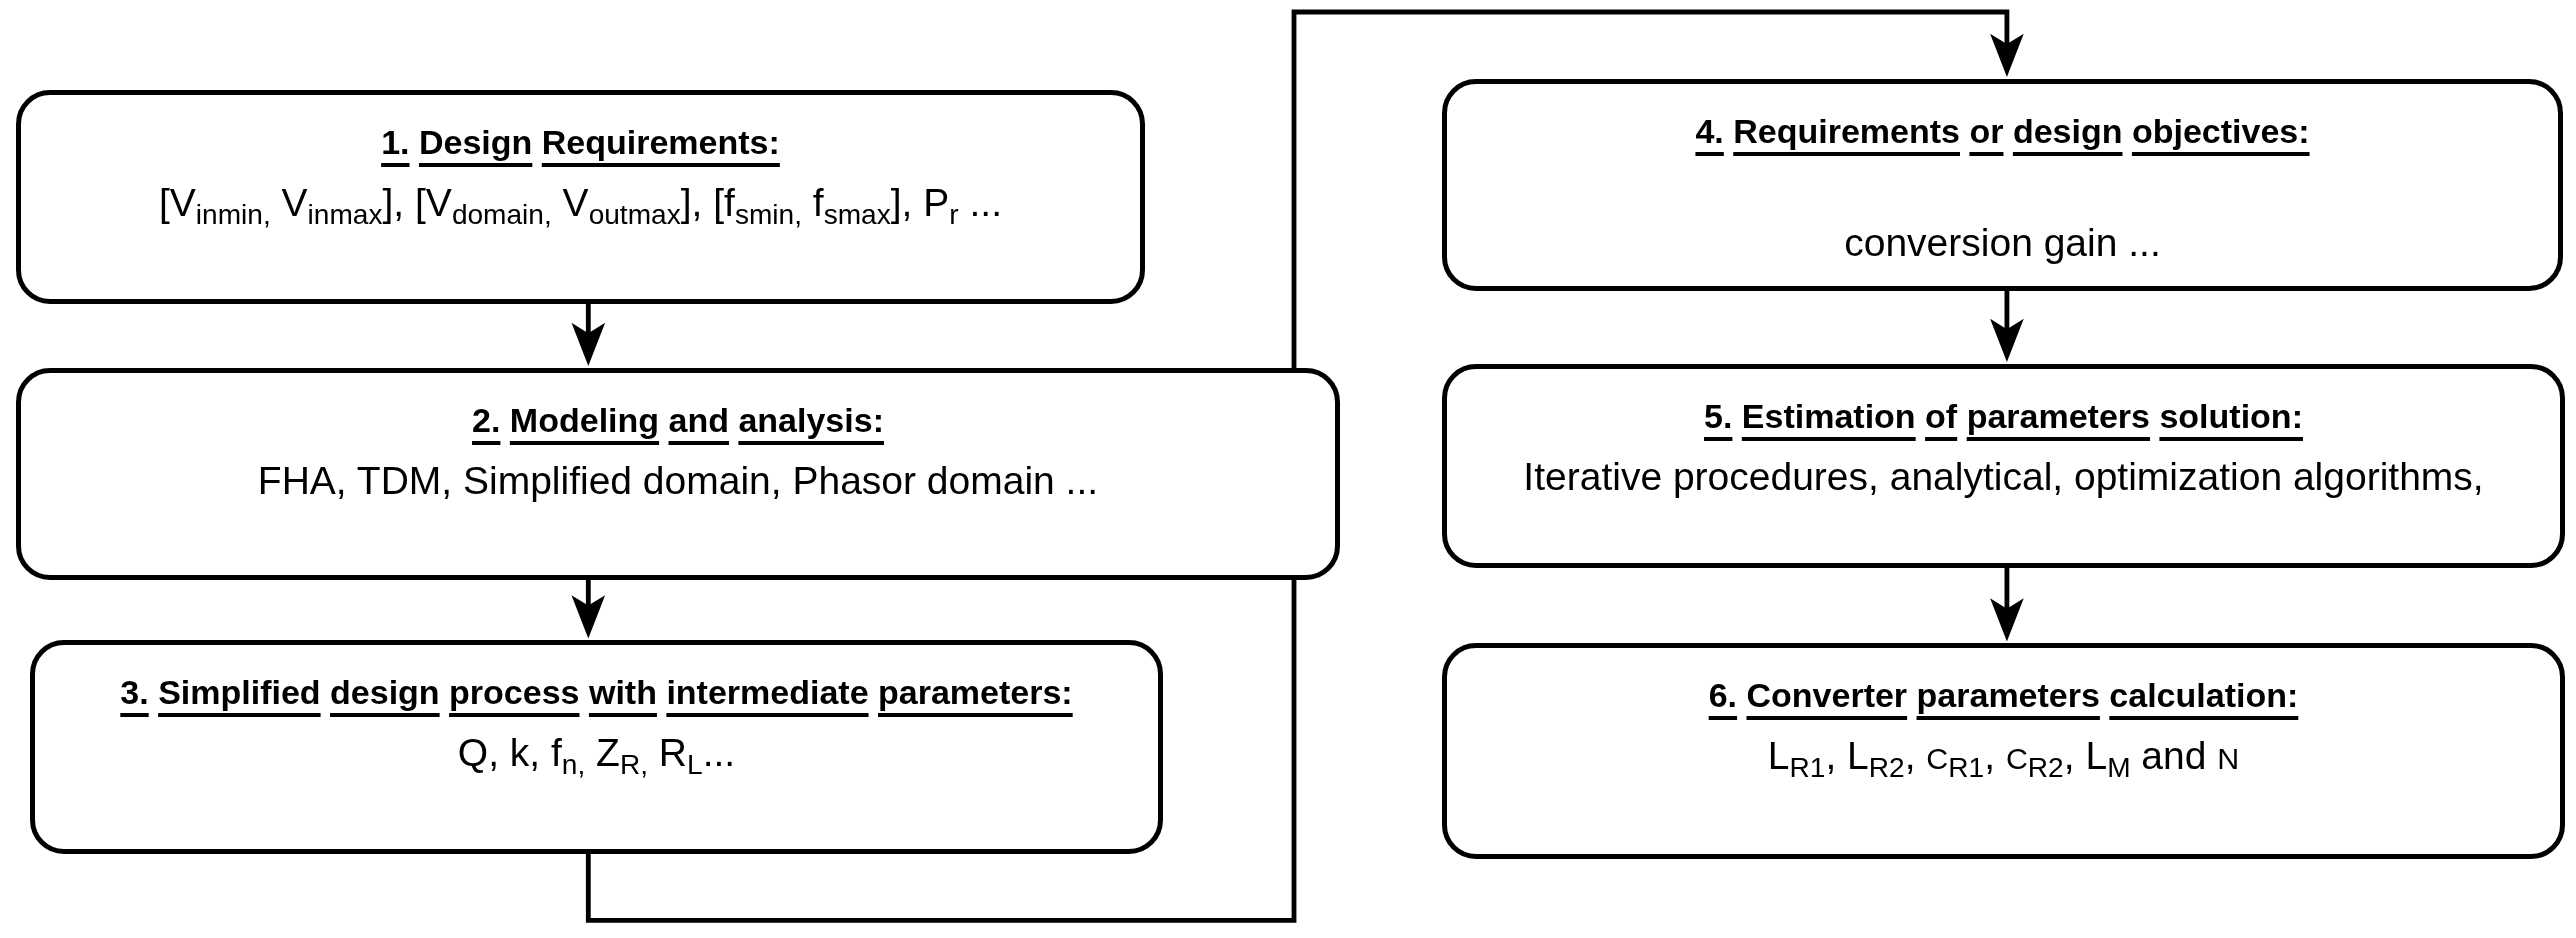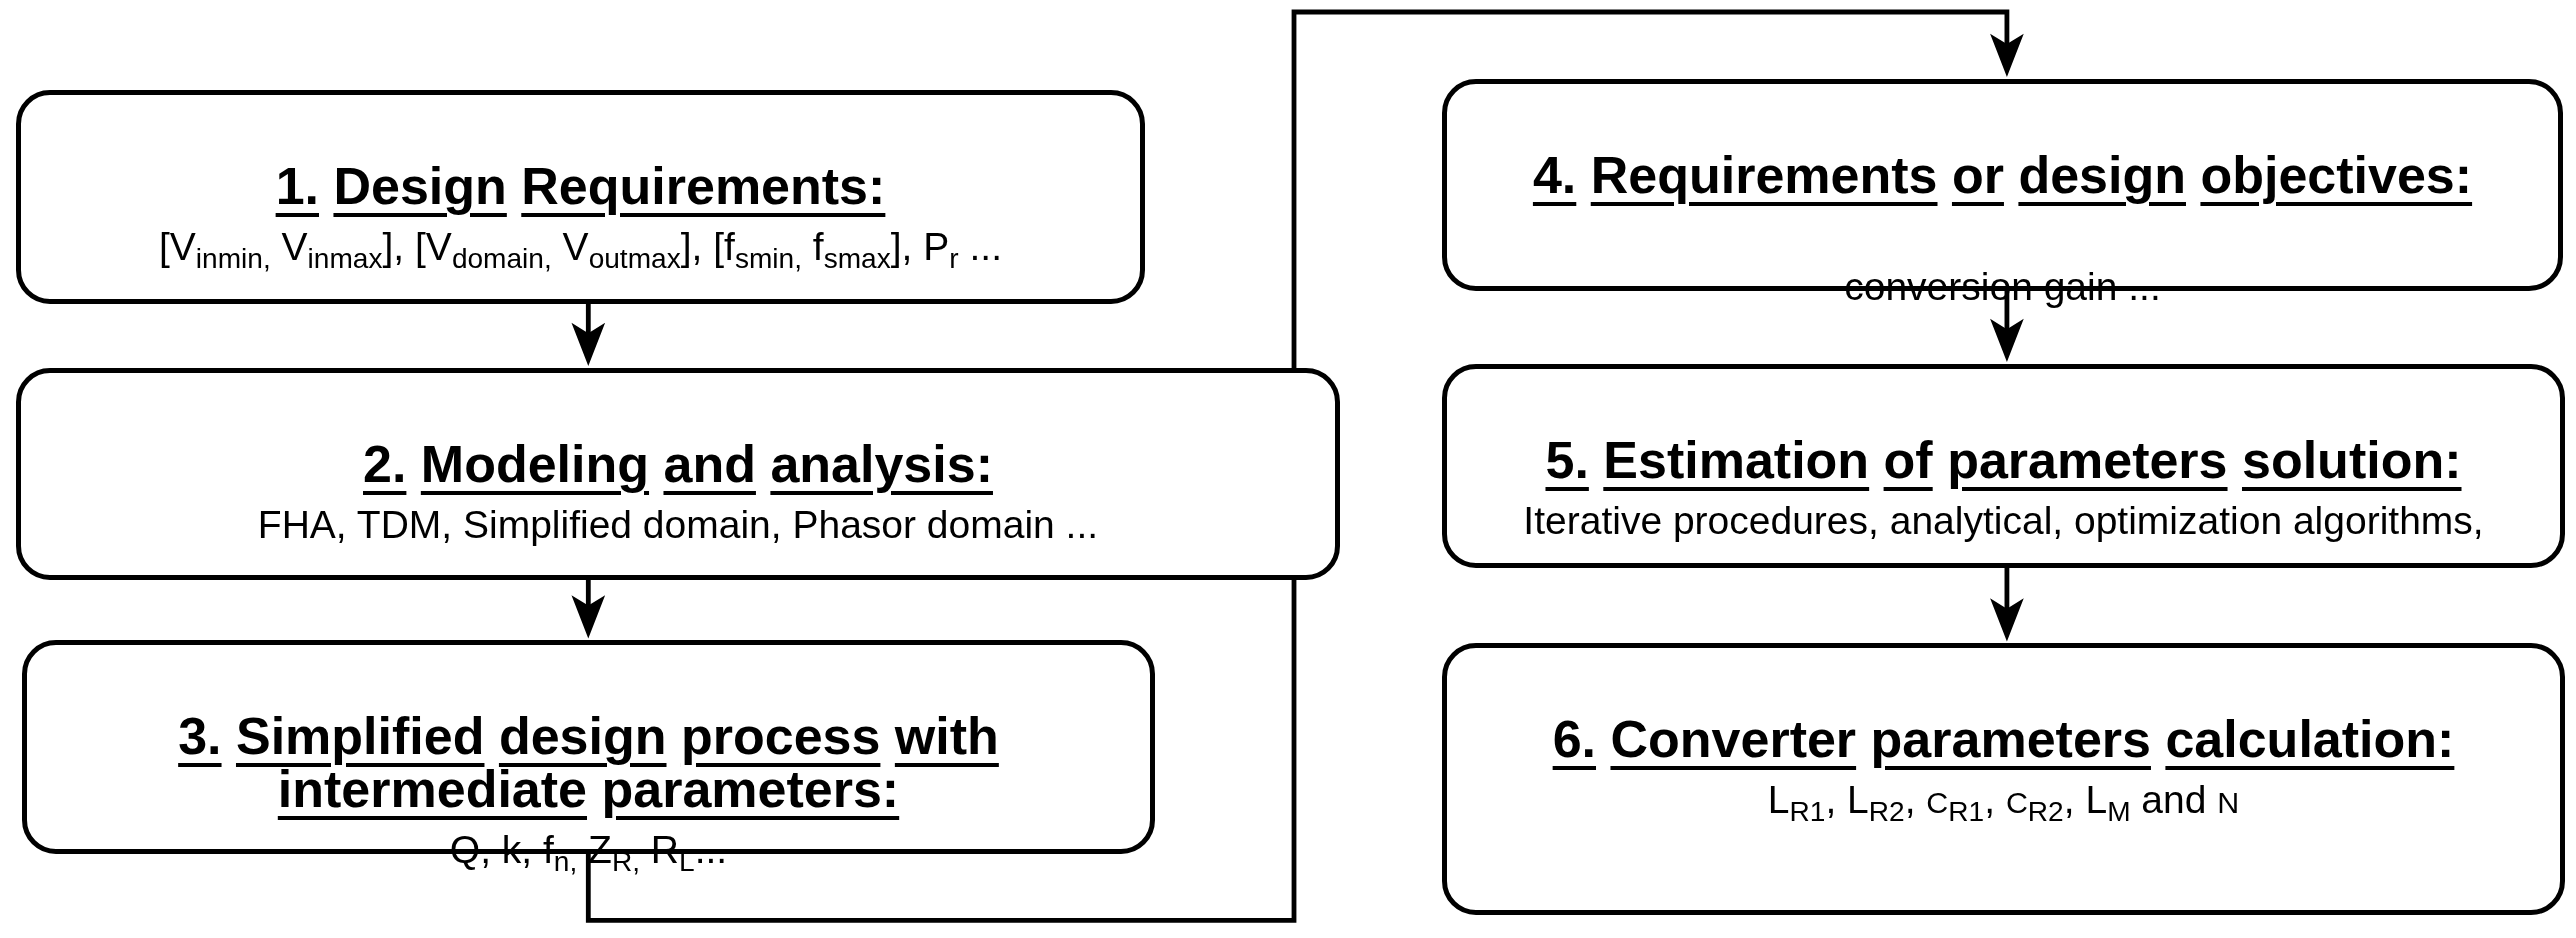--- a/index.html
+++ b/index.html
@@ -26,24 +26,23 @@
   .box {
     position: absolute;
     box-sizing: border-box;
     border: 5.6px solid #000000;
     border-radius: 34px;
     background: #ffffff;
     text-align: center;
     padding: 21px 17.6px 0 17.6px;
   }
   .box-title {
-    font-size: 52px;
+    font-size: 34px;
     line-height: 53px;
     font-weight: bold;
-    margin-top: 44px;
   }
   .uw {
     text-decoration: underline;
     text-decoration-thickness: 4px;
     text-underline-offset: 8.8px;
   }
   .box-body {
     font-size: 39px;
     line-height: 51px;
     margin-top: 8px;
@@ -51,24 +50,24 @@
   .box-body sub {
     font-size: 0.72em;
     vertical-align: -0.28em;
     line-height: 0;
   }
   .sc { font-size: 0.78em; }
 
   
   #box1 { left: 16px;   top: 90px; width: 1129px; height: 214px; }
   #box2 { left: 16px;   top: 368px; width: 1324px; height: 212px; }
-  #box3 { left: 22px;   top: 640px; width: 1133px; height: 214px; }
+  #box3 { left: 30px;   top: 640px; width: 1133px; height: 214px; }
   #box4 { left: 1442px; top: 79px;  width: 1121px; height: 212px; }
   #box5 { left: 1442px; top: 364px; width: 1123px; height: 204px; text-align: center; }
-  #box6 { left: 1442px; top: 643px; width: 1123px; height: 272px; }
+  #box6 { left: 1442px; top: 643px; width: 1123px; height: 216px; }
 
   .stroke { stroke: #000000; stroke-width: 6; fill: none; }
   .head   { fill: #000000; stroke: none; }
 </style>
 </head>
 <body>
 
 <div class="canvas">
 
   <svg class="connectors" viewBox="0 0 3215 1171">

